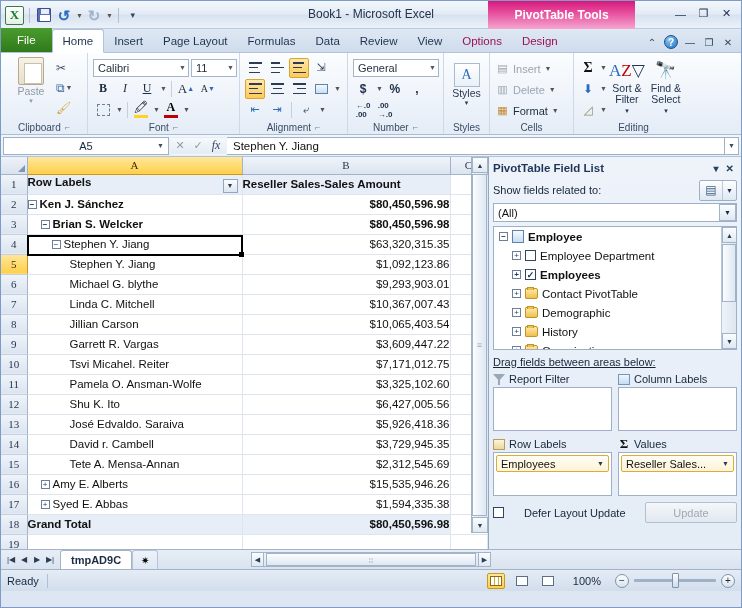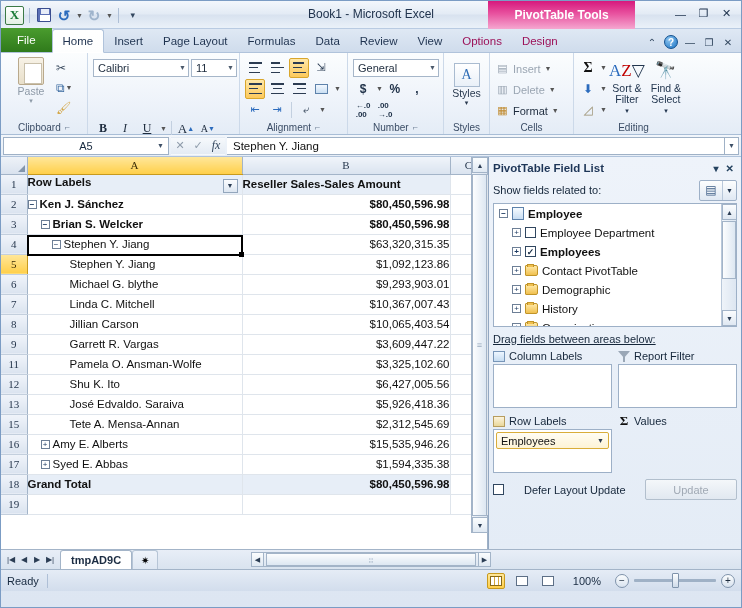--- a/index.html
+++ b/index.html
@@ -443,21 +443,21 @@
             </div>
         </div>
       </div>
       <div class="glabel">
           <span>Clipboard</span>
           <span class="dlg">⌐</span>
         </div>
     </div>
 
     <div class="rgroup fontgrp">
-      <div class="gbody" style="flex-direction:column;gap:40px;">
+      <div class="gbody" style="flex-direction:column;">
         <div class="frow">
           <div class="combo" style="width:96px;">
             <span class="cv">Calibri</span>
               <span class="cd">▼</span>
           </div>
           <div class="combo" style="width:46px;">
             <span class="cv">11</span>
               <span class="cd">▼</span>
           </div>
         </div>
@@ -759,35 +759,47 @@
           <td class="cell colB num">$10,065,403.54</td>
           <td class="cell colC"></td>
         </tr>
         <tr>
           <td class="rowhdr">9</td>
           <td class="cell colA cellpad" style="padding-left:42px;">Garrett R. Vargas</td>
           <td class="cell colB num">$3,609,447.22</td>
           <td class="cell colC"></td>
         </tr>
         <tr>
+          <td class="rowhdr">10</td>
+          <td class="cell colA cellpad" style="padding-left:42px;">Tsvi Micahel. Reiter</td>
+          <td class="cell colB num">$7,171,012.75</td>
+          <td class="cell colC"></td>
+        </tr>
+        <tr>
           <td class="rowhdr">11</td>
           <td class="cell colA cellpad" style="padding-left:42px;">Pamela O. Ansman-Wolfe</td>
           <td class="cell colB num">$3,325,102.60</td>
           <td class="cell colC"></td>
         </tr>
         <tr>
           <td class="rowhdr">12</td>
           <td class="cell colA cellpad" style="padding-left:42px;">Shu K. Ito</td>
           <td class="cell colB num">$6,427,005.56</td>
           <td class="cell colC"></td>
         </tr>
         <tr>
           <td class="rowhdr">13</td>
           <td class="cell colA cellpad" style="padding-left:42px;">José Edvaldo. Saraiva</td>
           <td class="cell colB num">$5,926,418.36</td>
+          <td class="cell colC"></td>
+        </tr>
+        <tr>
+          <td class="rowhdr">14</td>
+          <td class="cell colA cellpad" style="padding-left:42px;">David r. Cambell</td>
+          <td class="cell colB num">$3,729,945.35</td>
           <td class="cell colC"></td>
         </tr>
         <tr>
           <td class="rowhdr">15</td>
           <td class="cell colA cellpad" style="padding-left:42px;">Tete A. Mensa-Annan</td>
           <td class="cell colB num">$2,312,545.69</td>
           <td class="cell colC"></td>
         </tr>
 
         <tr>
@@ -841,20 +853,24 @@
           <span>✕</span>
         </span>
       </div>
       <div class="showrow">
         <span class="lbl">Show fields related to:</span>
         <span class="srcbtn">
           <span class="ic">▤</span>
           <span class="dd">▼</span>
         </span>
       </div>
+      <div class="sel-all">
+        <span>(All)</span>
+        <span class="dd">▼</span>
+      </div>
 
       <div class="tree">
         <div class="tnode" style="font-weight:bold;">
           <span class="exp">−</span>
           <span class="tbl-ico"></span>
           <span>Employee</span>
         </div>
         <div class="tnode lvl1">
           <span class="exp">+</span>
           <span class="cbx"></span>
@@ -890,29 +906,29 @@
           <div class="tree-thumb"></div>
           <div class="sbtn" style="position:absolute;bottom:0;">▼</div>
         </div>
       </div>
 
       <div class="dragtitle">Drag fields between areas below:</div>
 
       <div class="zones">
         <div class="zone">
           <div class="zhdr">
+              <span class="filter-ico"></span>
+            <span>Report Filter</span>
+            </div>
+          <div class="zbox"></div>
+        </div>
+        <div class="zone">
+          <div class="zhdr">
               <span class="gridz-ico"></span>
             <span>Column Labels</span>
-            </div>
-          <div class="zbox"></div>
-        </div>
-        <div class="zone">
-          <div class="zhdr">
-              <span class="filter-ico"></span>
-            <span>Report Filter</span>
             </div>
           <div class="zbox"></div>
         </div>
       </div>
 
       <div class="zones" style="margin-top:5px;">
         <div class="zone">
           <div class="zhdr">
               <span class="rowz-ico"></span>
             <span>Row Labels</span>
@@ -922,20 +938,26 @@
               <span>Employees</span>
               <span class="dd">▼</span>
             </div>
           </div>
         </div>
         <div class="zone">
           <div class="zhdr">
               <span class="sigma">Σ</span>
             <span>Values</span>
             </div>
+          <div class="zbox">
+            <div class="chip">
+              <span>Reseller Sales...</span>
+              <span class="dd">▼</span>
+            </div>
+          </div>
         </div>
       </div>
 
       <div class="panefoot">
         <label class="defer">
           <span class="cbx"></span>
           <span>Defer Layout Update</span>
         </label>
         <div class="updbtn">Update</div>
       </div>

